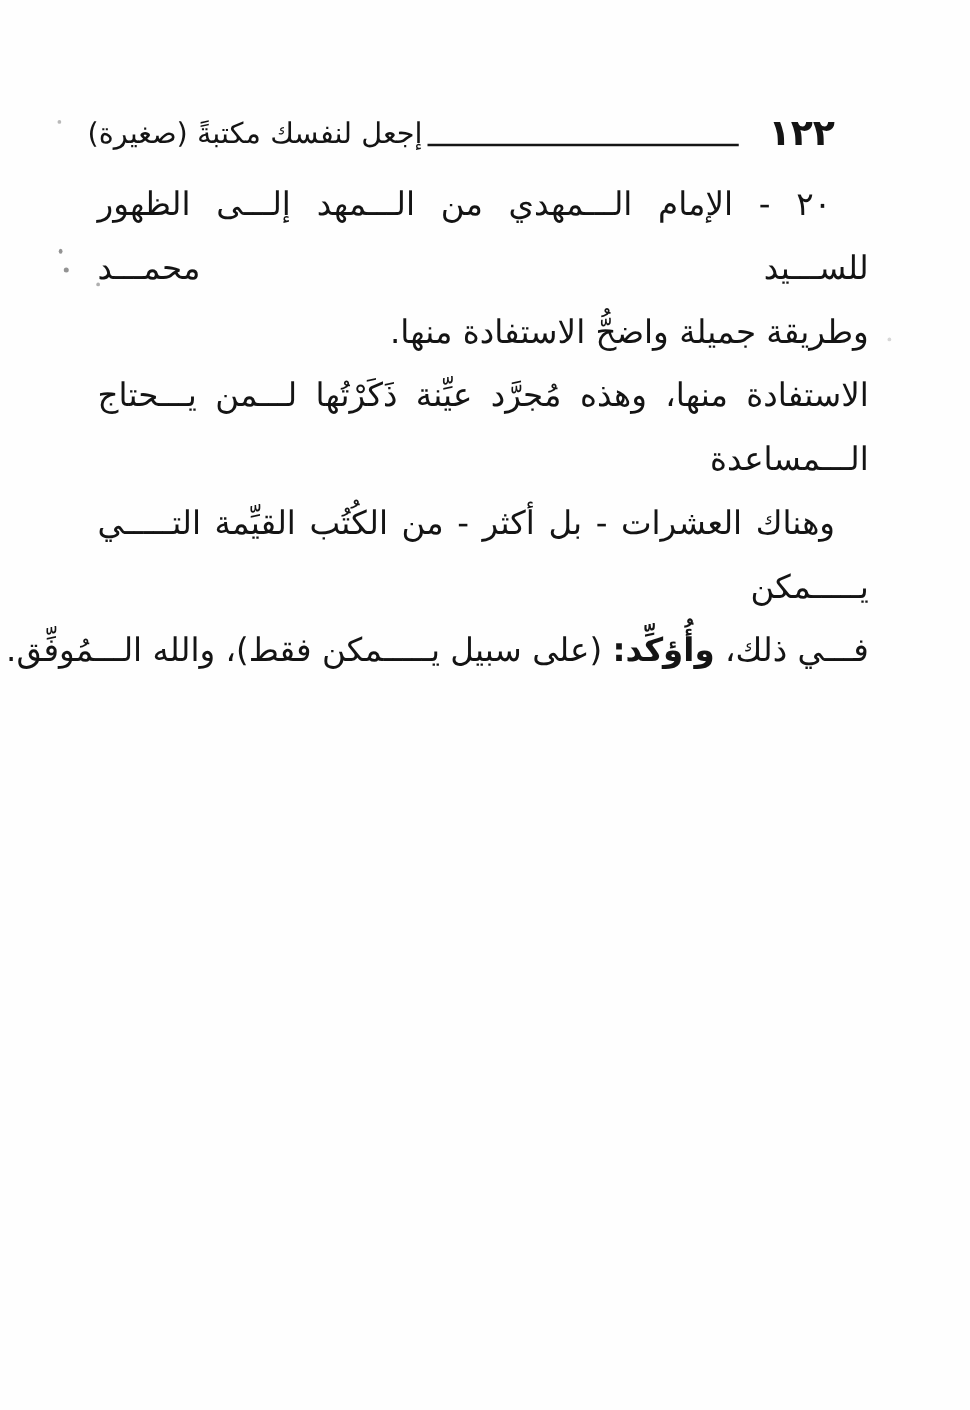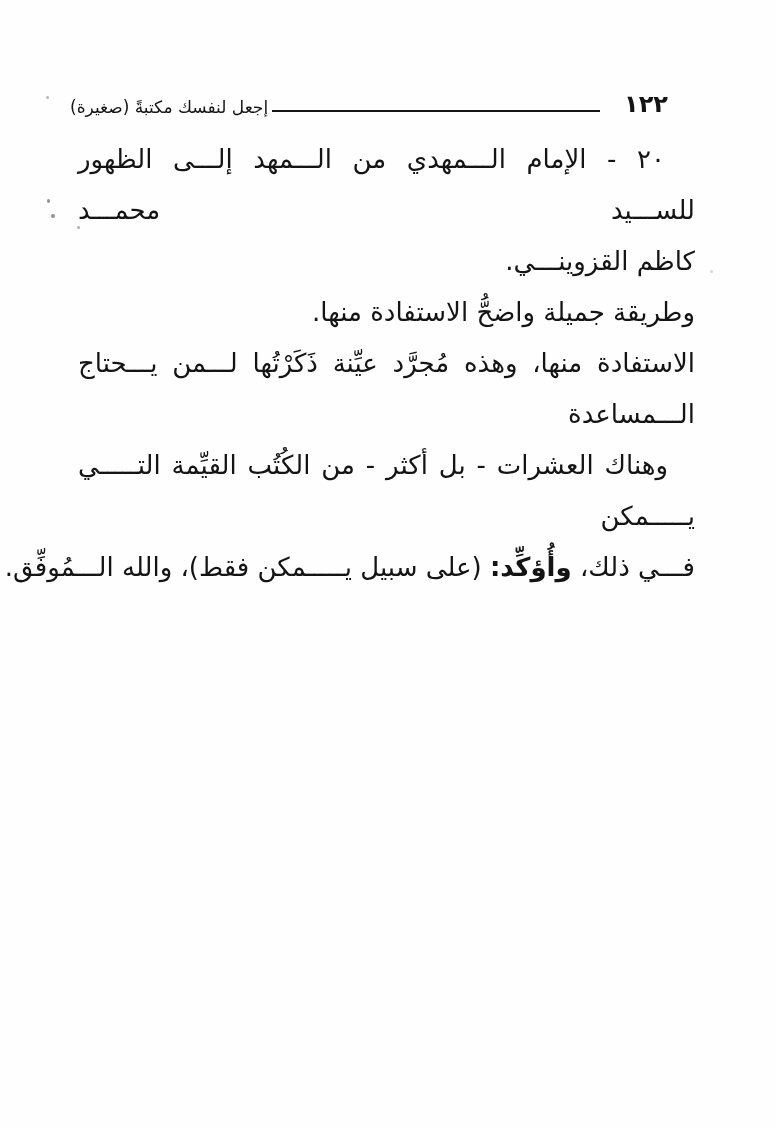--- a/index.html
+++ b/index.html
@@ -18,36 +18,36 @@
     direction:rtl;
   }
   
   .page-header{
     display:flex;
     align-items:flex-end;
     padding:92px 108px 0 70px; 
     direction:rtl;
   }
   .page-number{
-    font-size:24px;
+    font-size:29px;
     font-weight:bold;
     letter-spacing:2px;
     line-height:1;
     padding-bottom:2px;
     white-space:nowrap;
   }
   .header-rule{
     flex:1 1 auto;
     height:0;
     border-bottom:2px solid #151515;
     margin:0 24px 6px 4px; 
     min-width:40px;
   }
   .page-title{
-    font-size:17px;
+    font-size:23px;
     line-height:1.3;
     white-space:nowrap;
     padding-bottom:0px;
   }
   
   .page-body{
     margin:16px 81px 0 78px;
     font-size:26px;
     line-height:51px;
     direction:rtl;
@@ -84,21 +84,20 @@
 
   <div class="page-header">
     <span class="page-number">١٢٢</span>
     <span class="header-rule"></span>
     <span class="page-title">إجعل لنفسك مكتبةً (صغيرة)</span>
   </div>
 
   <div class="page-body">
       <div class="para">
         <div class="line j" style="text-indent: 30px;"><span>٢٠ - الإمام الـــمهدي من الـــمهد إلـــى الظهور للســـيد محمـــد</span></div>
-        <div class="line"><span>كاظم القزوينـــي.</span></div>
       </div>
       <div class="para">
         <div class="line"><span>وطريقة جميلة واضحُّ الاستفادة منها.</span></div>
       </div>
       <div class="para">
         <div class="line j"><span>الاستفادة منها، وهذه مُجرَّد عيِّنة ذَكَرْتُها لـــمن يـــحتاج الـــمساعدة</span></div>
         <div class="line j" style="text-indent: 27px;"><span>وهناك العشرات - بل أكثر - من الكُتُب القيِّمة التـــــي يـــــمكن</span></div>
         <div class="line"><span>فـــي ذلك، </span><span class="seg-bold">وأُؤكِّد:</span><span> (على سبيل يـــــمكن فقط)، والله الـــمُوفِّق.</span></div>
       </div>
     </div>

